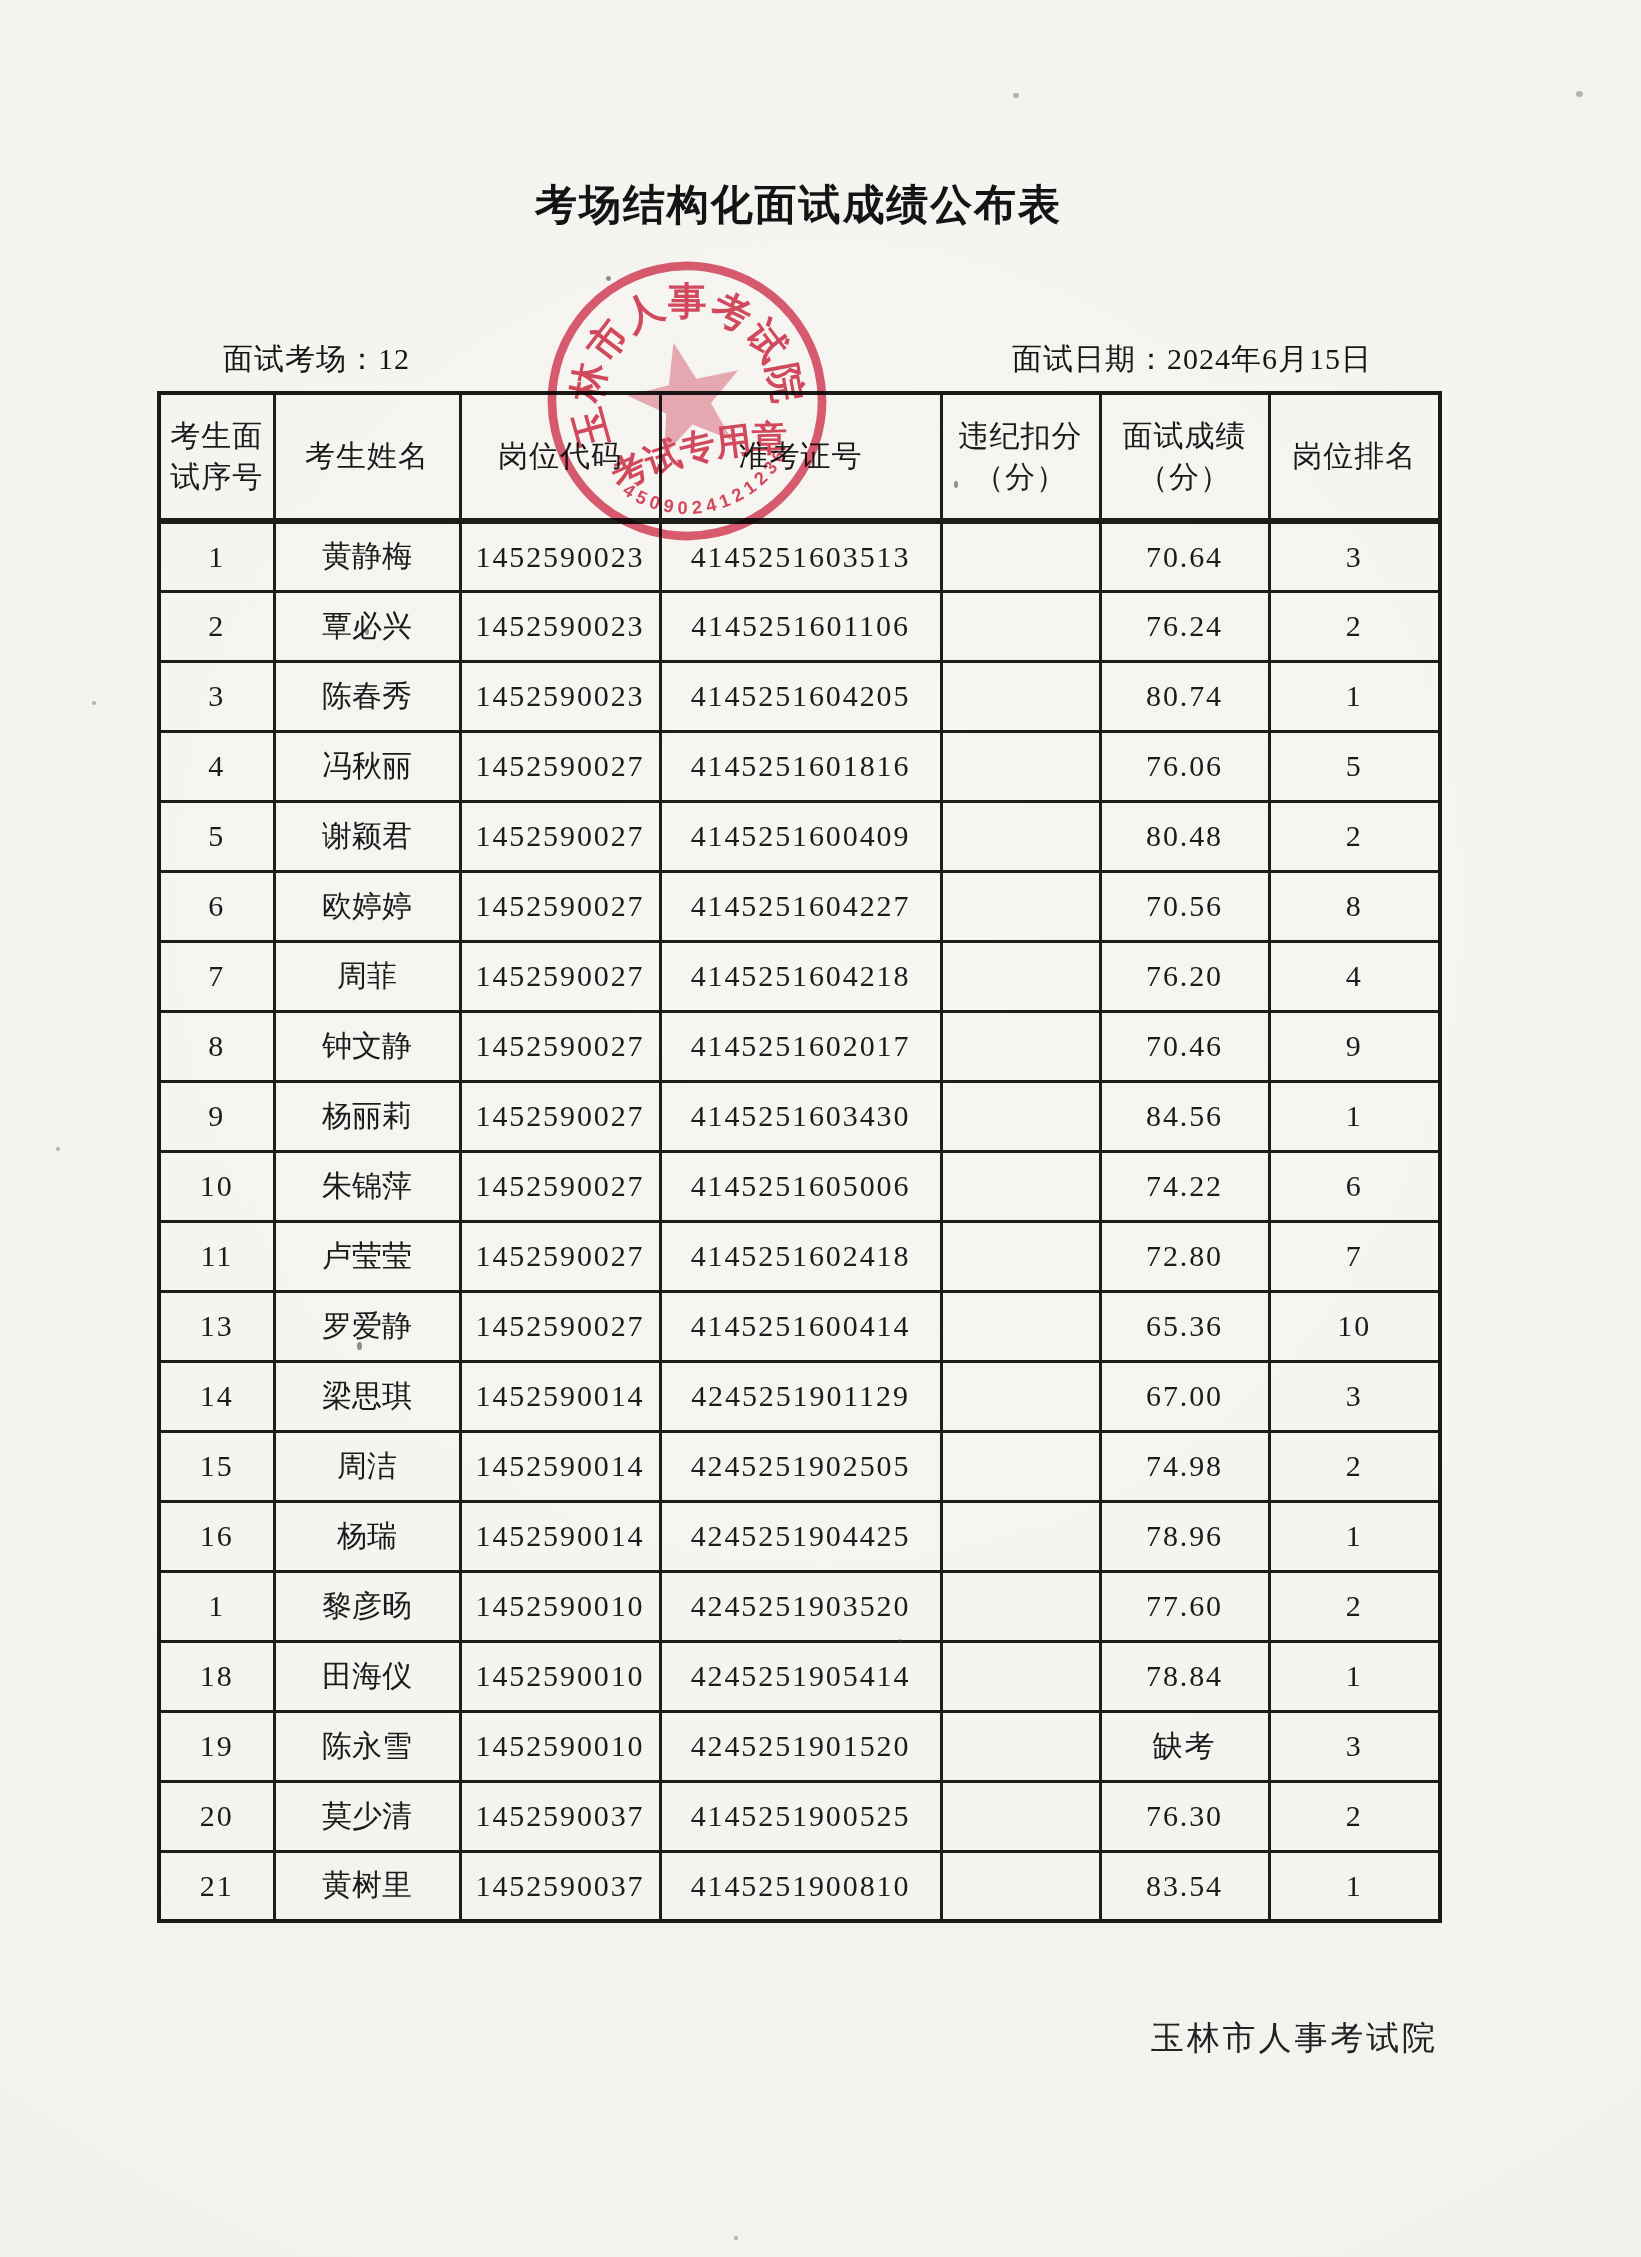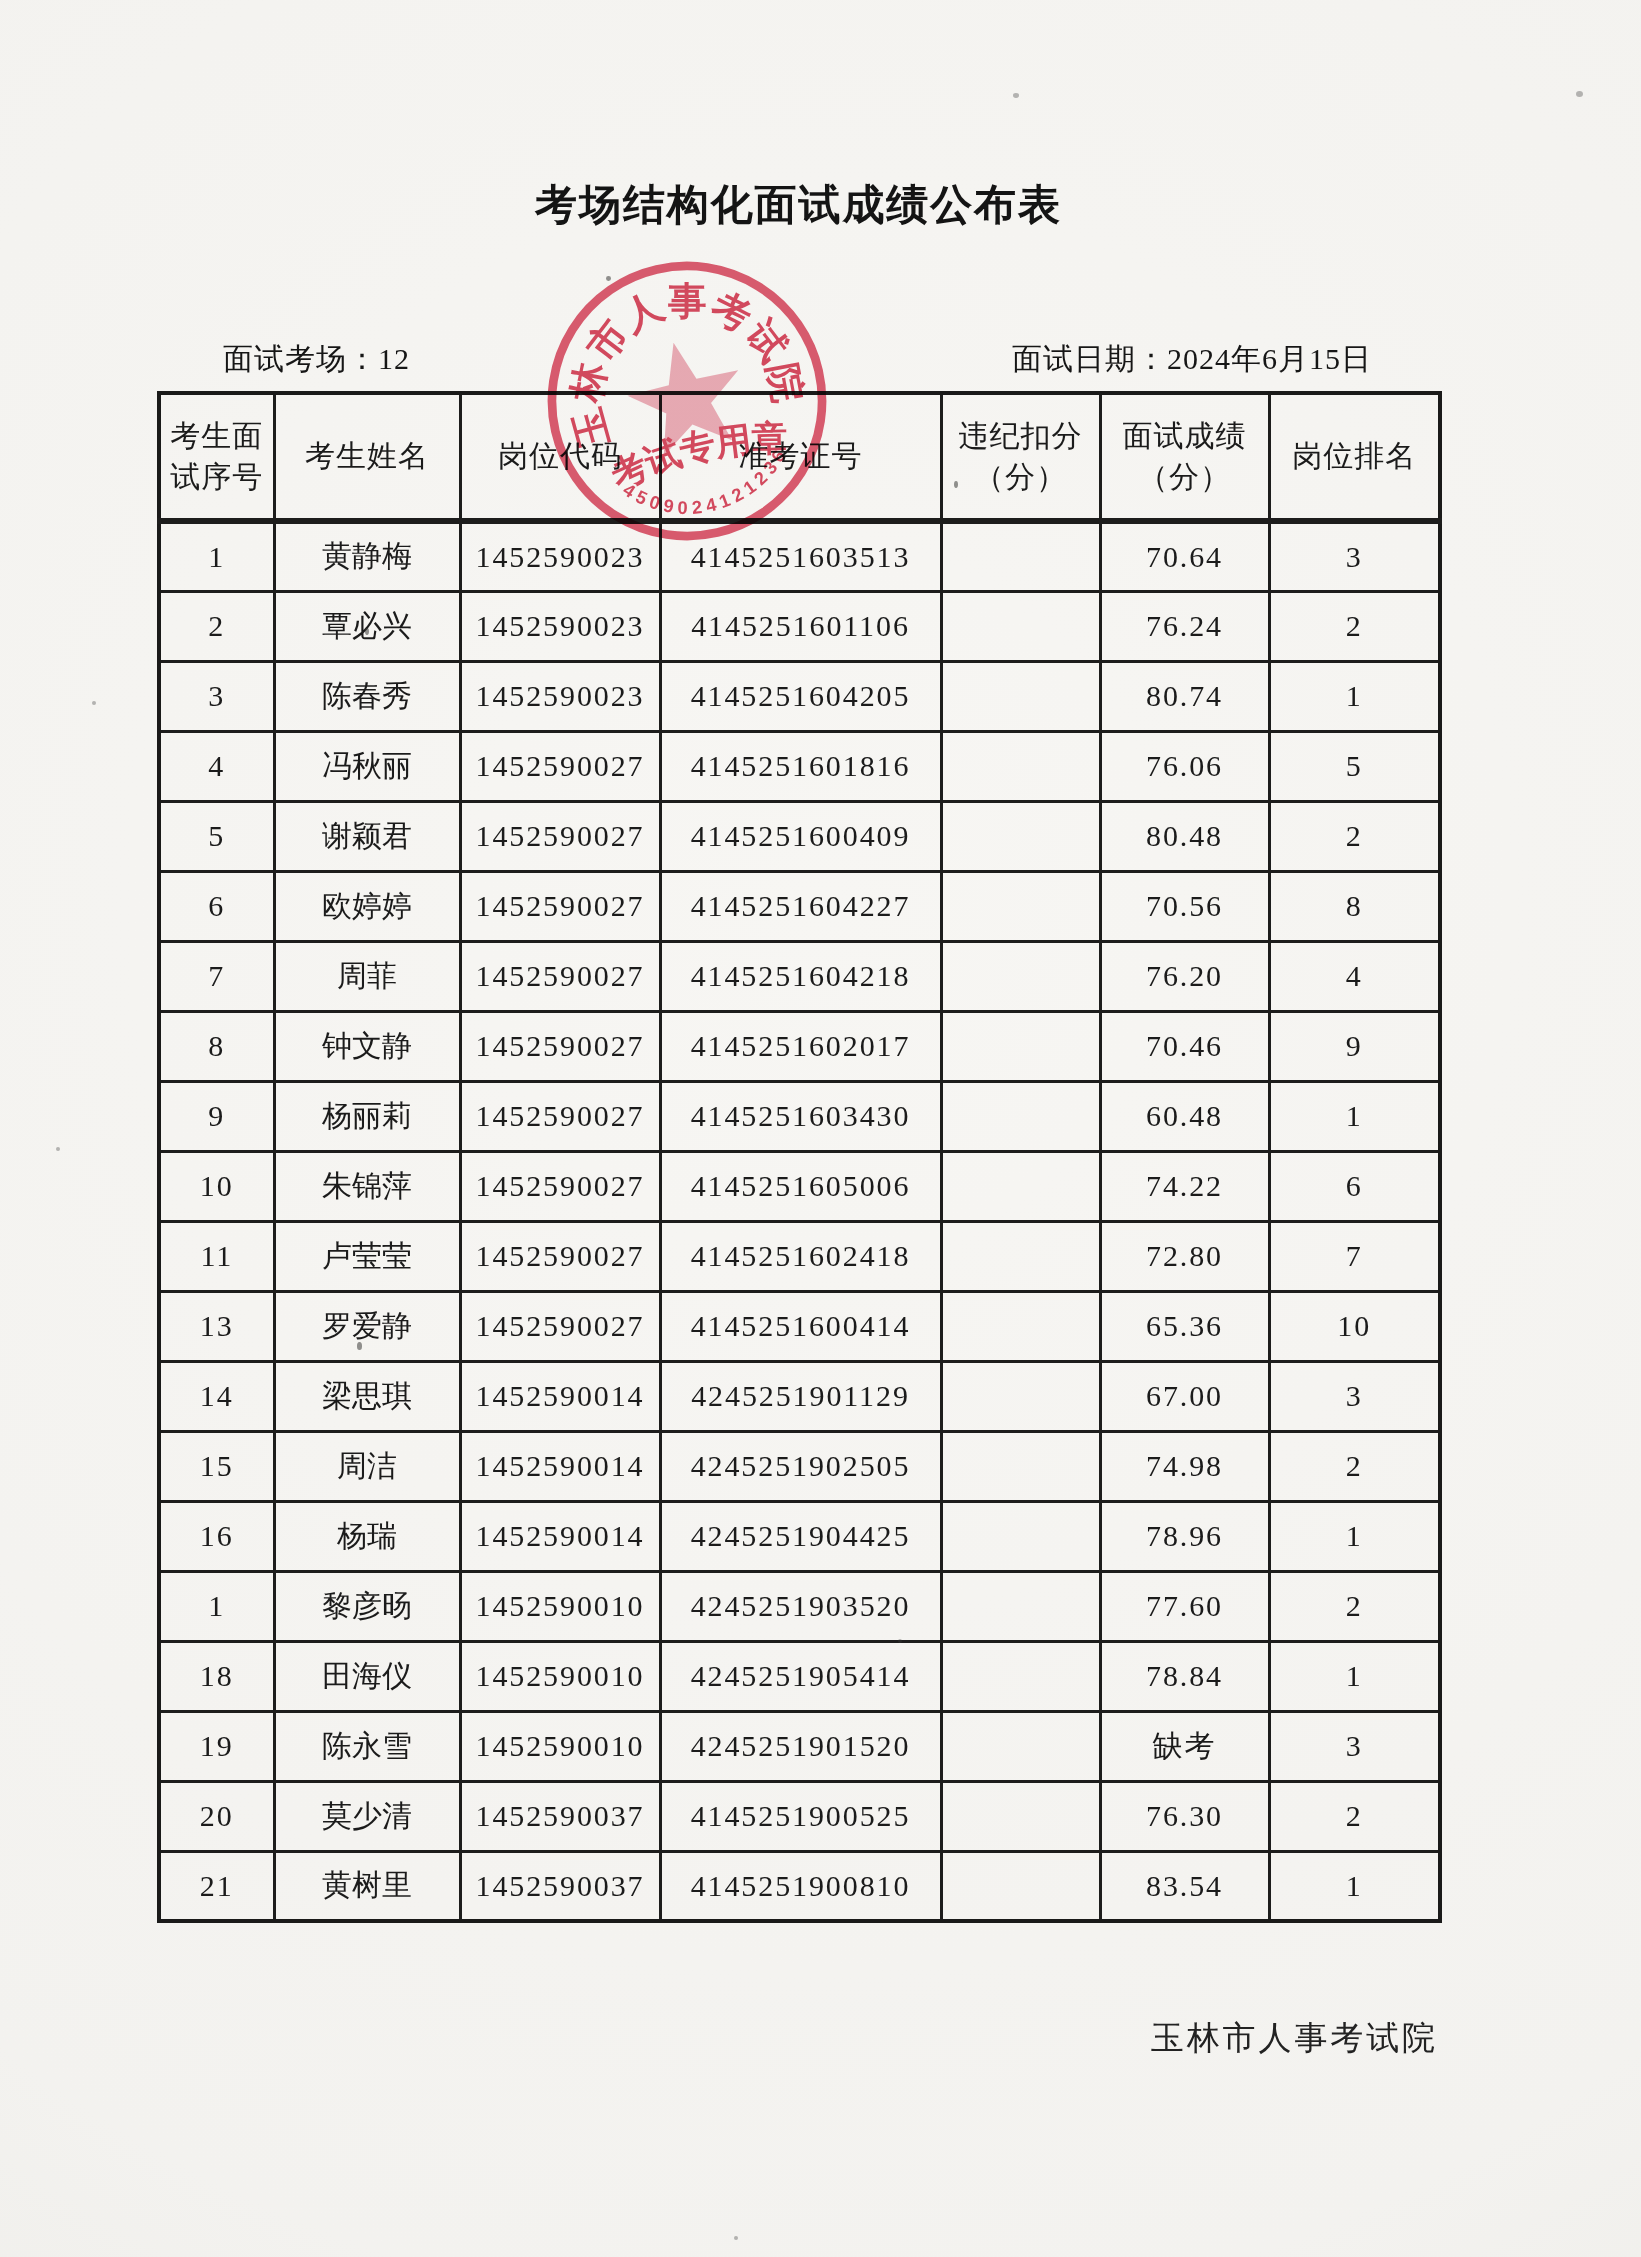--- a/index.html
+++ b/index.html
@@ -170,21 +170,21 @@
       <td class="num">70.46</td>
       <td class="num">9</td>
     </tr>
 
     <tr>
       <td class="num">9</td>
       <td>杨丽莉</td>
       <td class="num">1452590027</td>
       <td class="num">4145251603430</td>
       <td></td>
-      <td class="num">60.48</td>
+      <td class="num">84.56</td>
       <td class="num">1</td>
     </tr>
 
     <tr>
       <td class="num">10</td>
       <td>朱锦萍</td>
       <td class="num">1452590027</td>
       <td class="num">4145251605006</td>
       <td></td>
       <td class="num">74.22</td>

